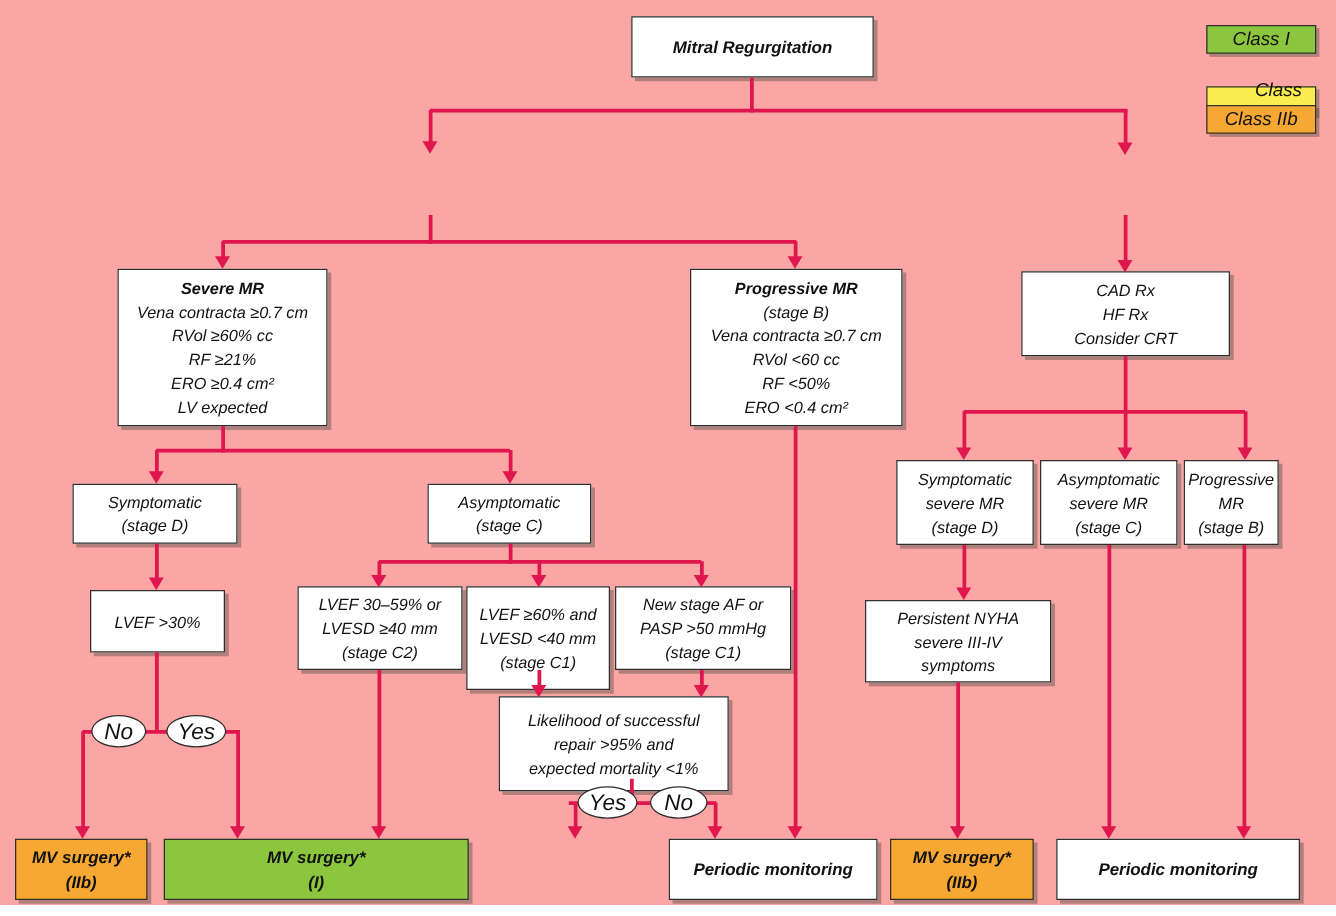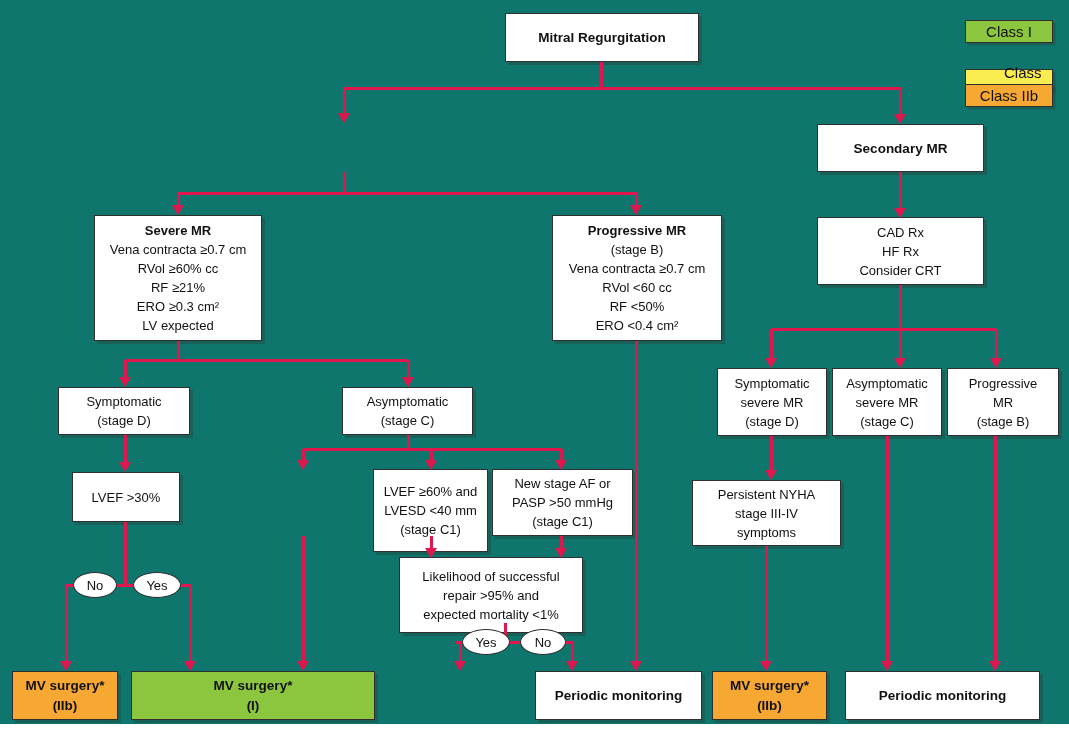--- a/index.html
+++ b/index.html
@@ -1,34 +1,35 @@
 <!DOCTYPE html>
 <html style="--arrow: #e0164e;"><head>
 <meta charset="utf-8">
 <style>
   html,body{margin:0;padding:0;background:#ffffff;}
   #canvas{
     position:relative;width:1069px;height:733px;overflow:hidden;
-    background:#0f766e;
+    background:#fca5a5;
     font-family:"Liberation Sans", sans-serif;
     color:#111;
+    font-style:italic;
   }
   .box{
     position:absolute;background:#ffffff;border:1.6px solid #2f2f2f;
     box-shadow:3px 3px 0 rgba(40,60,50,.35);
     display:flex;flex-direction:column;align-items:center;justify-content:center;
     text-align:center;box-sizing:border-box;line-height:19px;font-size:13px;
   }
   .box .ln{white-space:nowrap;}
   .b{font-weight:bold;}
   .big{font-size:13.5px;}
   .action{font-weight:bold;font-size:13.5px;line-height:20px;}
   .oval{
     position:absolute;background:#ffffff;border:1.6px solid #2f2f2f;border-radius:50%;
-    display:flex;align-items:center;justify-content:center;font-size:13px;box-sizing:border-box;
+    display:flex;align-items:center;justify-content:center;font-size:18px;box-sizing:border-box;
     z-index:5;
   }
   .legend-swatch{
     position:absolute;border:1.4px solid #2f2f2f;box-shadow:2.5px 2.5px 0 rgba(40,60,50,.35);
     display:flex;align-items:center;justify-content:center;font-size:15px;box-sizing:border-box;
   }
   .hline,.vline{position:absolute;background:var(--arrow,#e0164e);z-index:1;}
   .hline{height:3px;}
   .vline{width:3px;}
   .ah{
@@ -50,30 +51,27 @@
   <div class="legend-swatch" style="left: 965px; top: 20px; width: 88px; height: 23px; background: rgb(140, 198, 62);">
     <span>Class I</span>
   </div>
   <div class="legend-swatch" style="left: 965px; top: 69px; width: 88px; height: 23px; background: rgb(249, 237, 79); padding-left: 38px;">
     <span>Class IIa</span>
   </div>
   <div class="legend-swatch" style="left: 965px; top: 84px; width: 88px; height: 23px; background: rgb(247, 168, 50);">
     <span>Class IIb</span>
   </div>
 
-  <div class="box" style="left:817px;top:124px;width:167px;height:48px">
-    <div class="ln b big">Secondary MR</div>
-  </div>
 
   <div class="box" style="left:94px;top:215px;width:168px;height:126px">
     <div class="ln b">Severe MR</div>
     <div class="ln">Vena contracta ≥0.7 cm</div>
     <div class="ln">RVol ≥60% cc</div>
     <div class="ln">RF ≥21%</div>
-    <div class="ln">ERO ≥0.3 cm²</div>
+    <div class="ln">ERO ≥0.4 cm²</div>
     <div class="ln">LV expected</div>
   </div>
   <div class="box" style="left:552px;top:215px;width:170px;height:126px">
     <div class="ln b">Progressive MR</div>
     <div class="ln">(stage B)</div>
     <div class="ln">Vena contracta ≥0.7 cm</div>
     <div class="ln">RVol &lt;60 cc</div>
     <div class="ln">RF &lt;50%</div>
     <div class="ln">ERO &lt;0.4 cm²</div>
   </div>
@@ -95,42 +93,47 @@
   <div class="box" style="left:717px;top:368px;width:110px;height:68px">
     <div class="ln">Symptomatic</div>
     <div class="ln">severe MR</div>
     <div class="ln">(stage D)</div>
   </div>
   <div class="box" style="left:832px;top:368px;width:110px;height:68px">
     <div class="ln">Asymptomatic</div>
     <div class="ln">severe MR</div>
     <div class="ln">(stage C)</div>
   </div>
-  <div class="box" style="left:947px;top:368px;width:112px;height:68px">
+  <div class="box" style="left:947px;top:368px;width:76px;height:68px">
     <div class="ln">Progressive</div>
     <div class="ln">MR</div>
     <div class="ln">(stage B)</div>
   </div>
 
   <div class="box" style="left:72px;top:472px;width:108px;height:50px">
     <div class="ln">LVEF &gt;30%</div>
+  </div>
+  <div class="box" style="left:238px;top:469px;width:132px;height:67px">
+    <div class="ln">LVEF 30–59% or</div>
+    <div class="ln">LVESD ≥40 mm</div>
+    <div class="ln">(stage C2)</div>
   </div>
   <div class="box" style="left:373px;top:469px;width:115px;height:83px">
     <div class="ln">LVEF ≥60% and</div>
     <div class="ln">LVESD &lt;40 mm</div>
     <div class="ln">(stage C1)</div>
   </div>
   <div class="box" style="left:492px;top:469px;width:141px;height:67px">
     <div class="ln">New stage AF or</div>
     <div class="ln">PASP &gt;50 mmHg</div>
     <div class="ln">(stage C1)</div>
   </div>
   <div class="box" style="left:692px;top:480px;width:149px;height:66px">
     <div class="ln">Persistent NYHA</div>
-    <div class="ln">stage III-IV</div>
+    <div class="ln">severe III-IV</div>
     <div class="ln">symptoms</div>
   </div>
 
   <div class="box" style="left:399px;top:557px;width:184px;height:76px">
     <div class="ln">Likelihood of successful</div>
     <div class="ln">repair &gt;95% and</div>
     <div class="ln">expected mortality &lt;1%</div>
   </div>
 
   <div class="oval" style="left:73px;top:572px;width:44px;height:26px">

